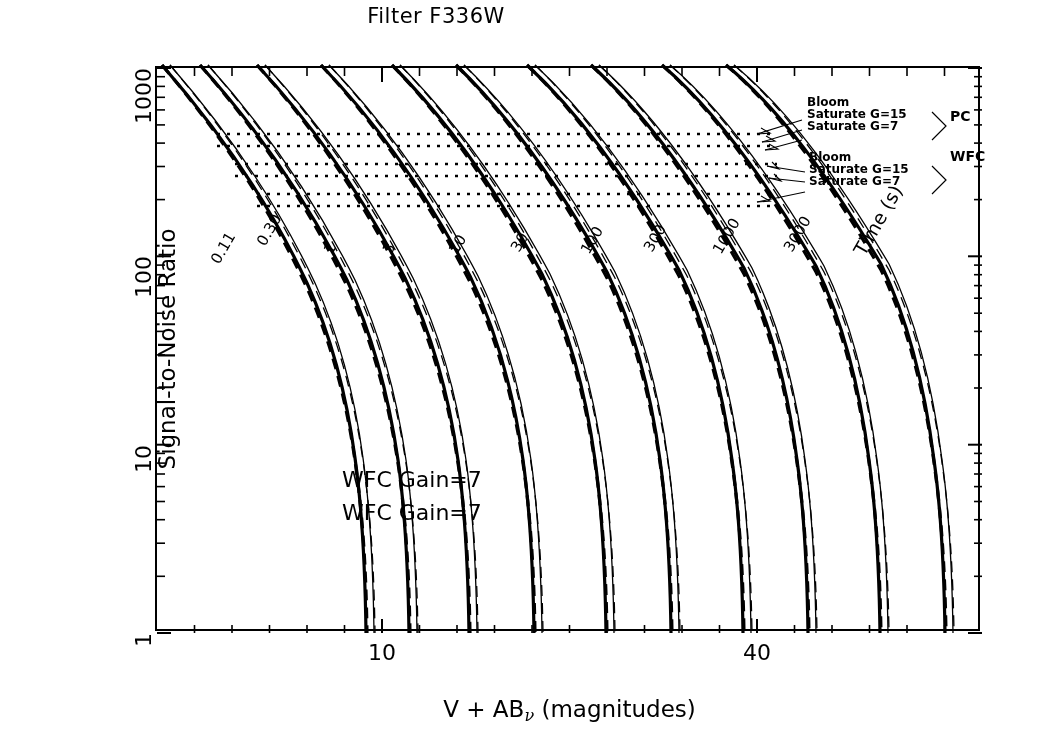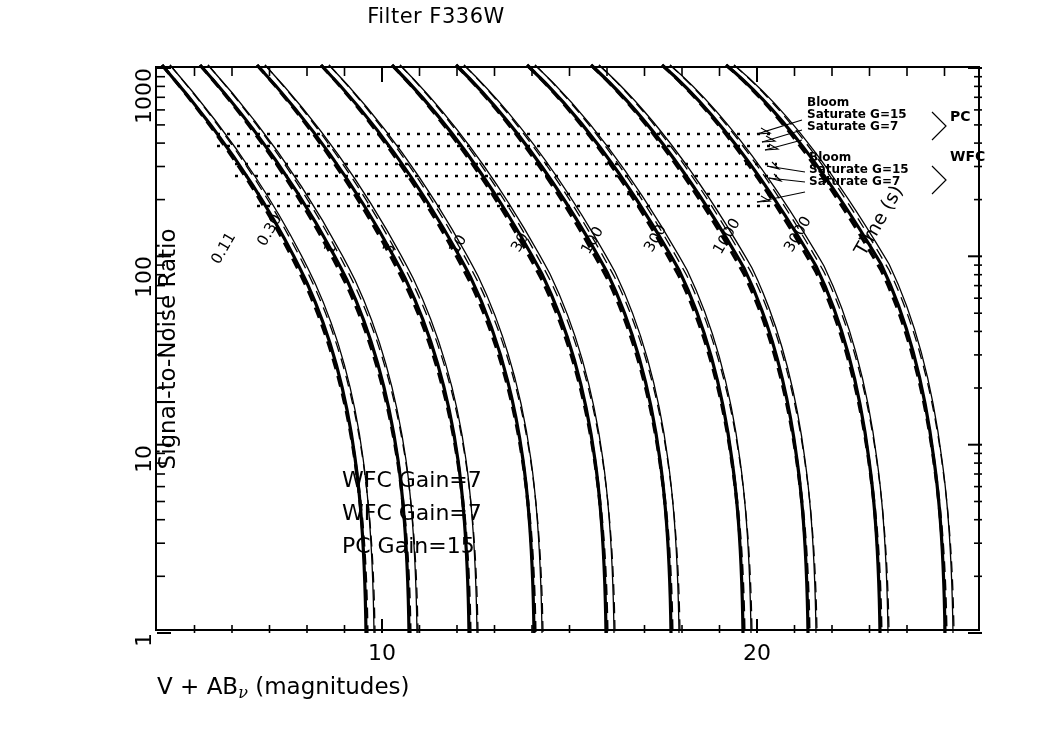--- a/index.html
+++ b/index.html
@@ -20,21 +20,21 @@
   svg.overlay{position:absolute;left:0;top:0;width:825px;height:565px;overflow:visible;}
 
   
   .ylabel{
     position:absolute;left:-110px;top:50%;
     transform:translate(0,-50%) rotate(-90deg);
     transform-origin:center center;
     white-space:nowrap;font-size:23px;
   }
   .xlabel{
-    position:absolute;left:0;top:605px;width:825px;text-align:left;
+    position:absolute;left:0;top:628px;width:825px;text-align:center;
     font-size:23px;white-space:nowrap;
   }
   .xlabel .sub{font-size:16px;vertical-align:-4px;font-style:italic;font-family:"DejaVu Serif","Liberation Serif",serif;}
   .ytick-wrap{position:absolute;left:-14px;width:0;height:0;}
   .ytick-inner{
     position:absolute;right:0;top:0;
     transform:translate(0,-50%) rotate(-90deg);
     transform-origin:100% 50%;
     font-size:22px;white-space:nowrap;
   }
@@ -83,21 +83,21 @@
       <div class="ytick-inner">10</div>
     </div>
     <div class="ytick-wrap" style="top:188.3px;">
       <div class="ytick-inner">100</div>
     </div>
     <div class="ytick-wrap" style="top:0px;">
       <div class="ytick-inner">1000</div>
     </div>
 
     <div class="xtick" style="left:225px;">10</div>
-    <div class="xtick" style="left:600px;">20</div>
+    <div class="xtick" style="left:600px;">40</div>
 
     <div class="xlabel">V + AB<span class="sub">ν</span> (magnitudes)</div>
 
     <svg class="overlay" viewBox="0 0 825 565" preserveAspectRatio="none">
       <defs>
         <style>
           .c-thick{fill:none;stroke:#000;stroke-width:3.2;}
           .c-thin{fill:none;stroke:#000;stroke-width:1.3;}
           .c-thickd{fill:none;stroke:#000;stroke-width:3.2;stroke-dasharray:11 7;}
           .c-thind{fill:none;stroke:#000;stroke-width:1.3;stroke-dasharray:11 7;}
@@ -335,22 +335,16 @@
           <line x1="0" y1="3" x2="95" y2="3" stroke="#000" stroke-width="4"></line>
         </svg>
         <div class="legtext">WFC  Gain=7</div>
       </div>
       <div class="legrow">
         <svg class="legline" viewBox="0 0 95 6" preserveAspectRatio="none">
           <line x1="0" y1="3" x2="95" y2="3" stroke="#000" stroke-width="4" stroke-dasharray="16 9"></line>
         </svg>
         <div class="legtext">WFC  Gain=7</div>
       </div>
-      <div class="legrow">
-        <svg class="legline" viewBox="0 0 95 6" preserveAspectRatio="none">
-          <line x1="0" y1="3" x2="95" y2="3" stroke="#000" stroke-width="1.6" stroke-dasharray="16 9"></line>
-        </svg>
-        <div class="legtext">PC   Gain=15</div>
-      </div>
     </div>
 
   </div>
 </div>
 
 </body></html>

